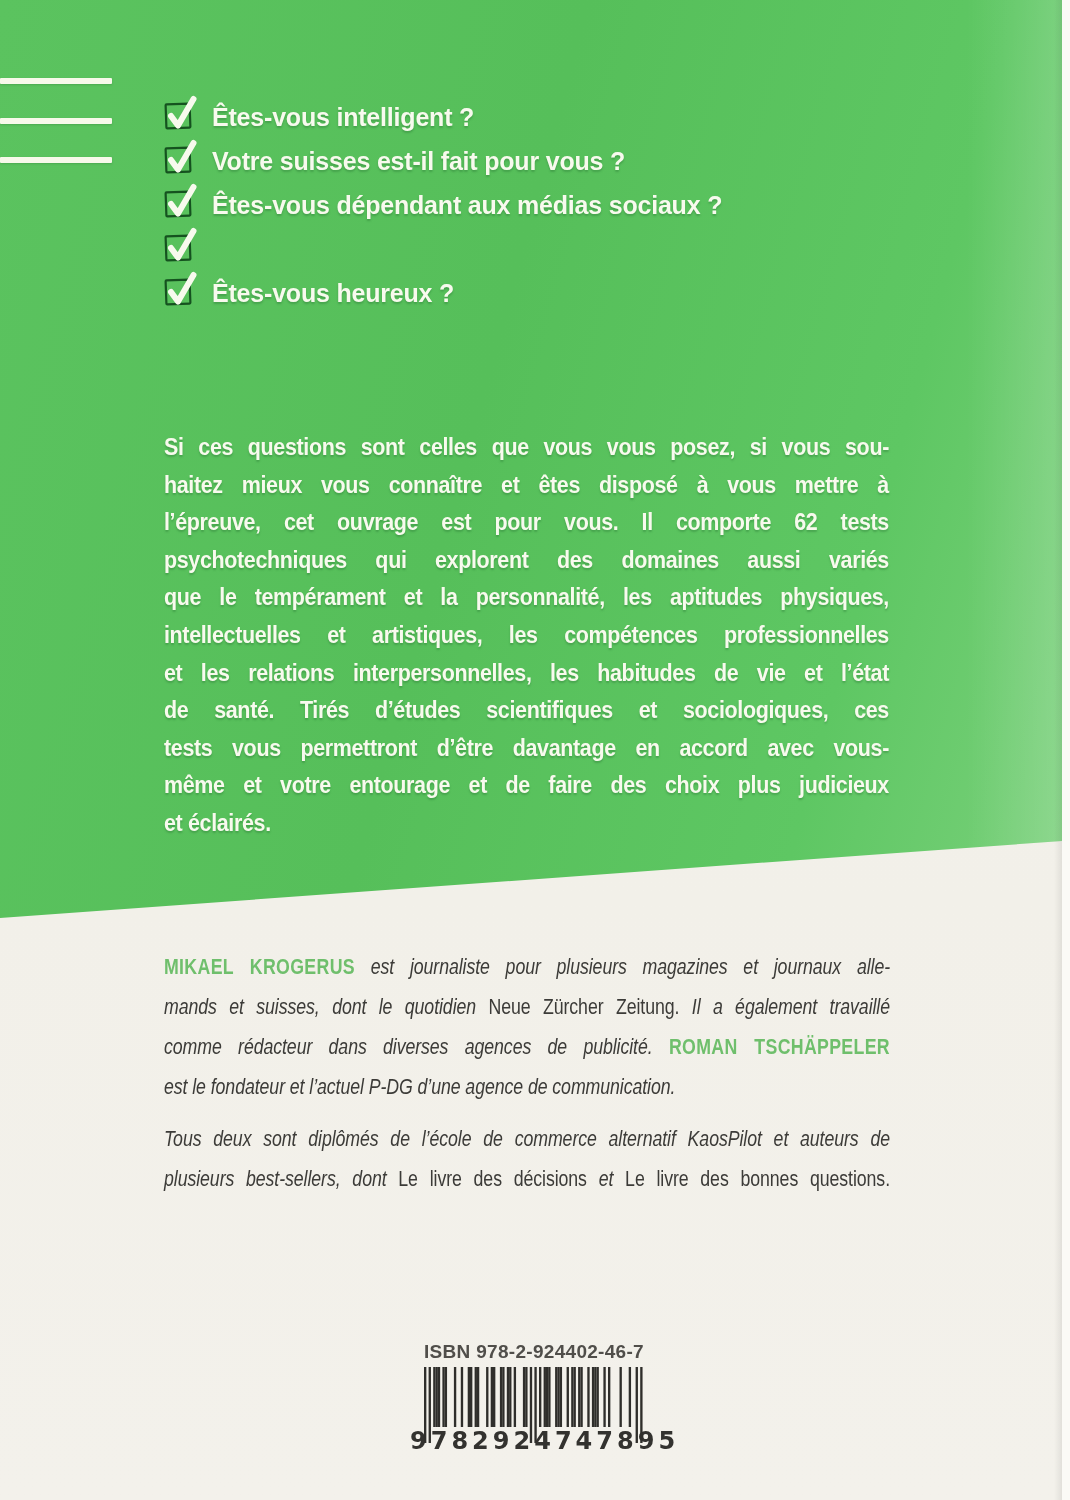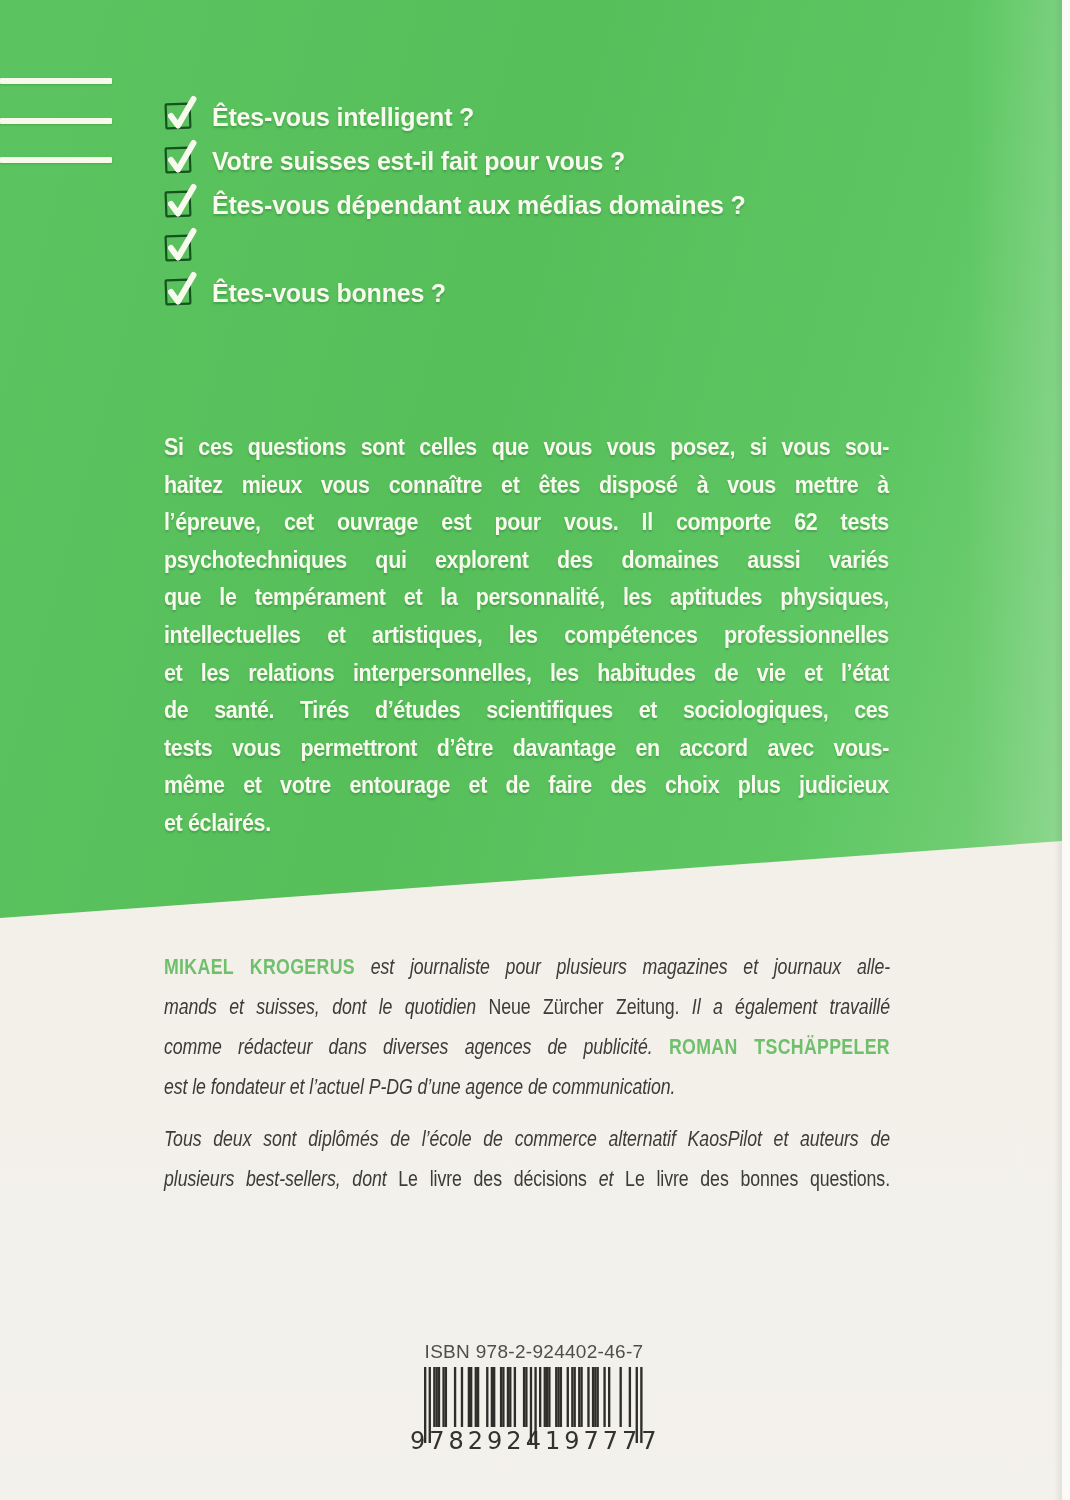--- a/index.html
+++ b/index.html
@@ -38,21 +38,21 @@
   
   .bio{position:absolute;left:164px;top:947px;width:880px;
         transform:scaleX(.825);transform-origin:left top;color:#3c3b38;}
   .bio-para + .bio-para{margin-top:12px;}
   .bio-line{font-size:21.5px;line-height:40px;font-style:italic;letter-spacing:-0.1px;
         white-space:nowrap;text-align:justify;text-align-last:justify;}
   .bio-line.last{text-align-last:left;}
   .seg-name{font-style:normal;font-weight:700;color:#6fbf6c;letter-spacing:.4px;}
   .seg-rm{font-style:normal;}
   
-  .barcode-wrap{position:absolute;left:408px;top:1340px;width:252px;text-align:center;}
+  .barcode-wrap{position:absolute;left:408px;top:1340px;width:252px;text-align:center;font-weight:bold;}
   .isbn-label{font-size:19px;line-height:23px;color:#504e4a;letter-spacing:.3px;}
   .bars{margin-top:4px;height:78px;position:relative;}
   .bars svg{position:absolute;left:16px;top:0;}
   .digits{display:flex;justify-content:space-between;width:240px;margin:-18px 0 0 2px;
         font-family:"DejaVu Sans",sans-serif;font-size:24px;color:#33322f;
         letter-spacing:4px;}
 </style>
 </head>
 <body>
 
@@ -80,38 +80,38 @@
       <path d="M8 24 L15 33.5 L30.5 7" fill="none" stroke="#f8faee" stroke-width="6" stroke-linecap="round" stroke-linejoin="round"></path>
     </svg>
     <span class="check-label">Votre suisses est-il fait pour vous ?</span>
   </div>
 
   <div class="check-row">
     <svg viewBox="0 0 34 40">
       <rect x="3" y="12" width="24" height="24" rx="1" fill="none" stroke="#15521f" stroke-width="2.2" transform="rotate(-2 15 24)"></rect>
       <path d="M8 24 L15 33.5 L30.5 7" fill="none" stroke="#f8faee" stroke-width="6" stroke-linecap="round" stroke-linejoin="round"></path>
     </svg>
-    <span class="check-label">Êtes-vous dépendant aux médias domaines ?</span>
-  </div>
-
-  <div class="check-row">
-    <svg viewBox="0 0 34 40">
-      <rect x="3" y="12" width="24" height="24" rx="1" fill="none" stroke="#15521f" stroke-width="2.2" transform="rotate(-2 15 24)"></rect>
-      <path d="M8 24 L15 33.5 L30.5 7" fill="none" stroke="#f8faee" stroke-width="6" stroke-linecap="round" stroke-linejoin="round"></path>
-    </svg>
-  </div>
-
-
-
-  <div class="check-row">
-    <svg viewBox="0 0 34 40">
-      <rect x="3" y="12" width="24" height="24" rx="1" fill="none" stroke="#15521f" stroke-width="2.2" transform="rotate(-2 15 24)"></rect>
-      <path d="M8 24 L15 33.5 L30.5 7" fill="none" stroke="#f8faee" stroke-width="6" stroke-linecap="round" stroke-linejoin="round"></path>
-    </svg>
-    <span class="check-label">Êtes-vous bonnes ?</span>
+    <span class="check-label">Êtes-vous dépendant aux médias sociaux ?</span>
+  </div>
+
+  <div class="check-row">
+    <svg viewBox="0 0 34 40">
+      <rect x="3" y="12" width="24" height="24" rx="1" fill="none" stroke="#15521f" stroke-width="2.2" transform="rotate(-2 15 24)"></rect>
+      <path d="M8 24 L15 33.5 L30.5 7" fill="none" stroke="#f8faee" stroke-width="6" stroke-linecap="round" stroke-linejoin="round"></path>
+    </svg>
+  </div>
+
+
+
+  <div class="check-row">
+    <svg viewBox="0 0 34 40">
+      <rect x="3" y="12" width="24" height="24" rx="1" fill="none" stroke="#15521f" stroke-width="2.2" transform="rotate(-2 15 24)"></rect>
+      <path d="M8 24 L15 33.5 L30.5 7" fill="none" stroke="#f8faee" stroke-width="6" stroke-linecap="round" stroke-linejoin="round"></path>
+    </svg>
+    <span class="check-label">Êtes-vous heureux ?</span>
   </div>
 </div>
 
     <div class="blurb">
         <div class="blurb-line">Si ces questions sont celles que vous vous posez, si vous sou-</div>
         <div class="blurb-line">haitez mieux vous connaître et êtes disposé à vous mettre à</div>
         <div class="blurb-line">l’épreuve, cet ouvrage est pour vous. Il comporte 62 tests</div>
         <div class="blurb-line">psychotechniques qui explorent des domaines aussi variés</div>
         <div class="blurb-line">que le tempérament et la personnalité, les aptitudes physiques,</div>
         <div class="blurb-line">intellectuelles et artistiques, les compétences professionnelles</div>
@@ -184,19 +184,19 @@
             <rect x="184.00" y="0" width="2.3499999999999996" height="60" fill="#2f2e2b"></rect>
             <rect x="195.50" y="0" width="2.3499999999999996" height="60" fill="#2f2e2b"></rect>
             <rect x="204.70" y="0" width="2.3499999999999996" height="60" fill="#2f2e2b"></rect>
             <rect x="211.60" y="0" width="2.3499999999999996" height="76" fill="#2f2e2b"></rect>
             <rect x="216.20" y="0" width="2.3499999999999996" height="76" fill="#2f2e2b"></rect>
           </svg>
         </div>
       <div class="digits">
         <span>9</span>
         <span>782924</span>
-        <span>197777</span>
+        <span>747895</span>
       </div>
     </div>
 
   </div>
   <div class="edge-shadow"></div>
 </div>
 
 </body></html>

